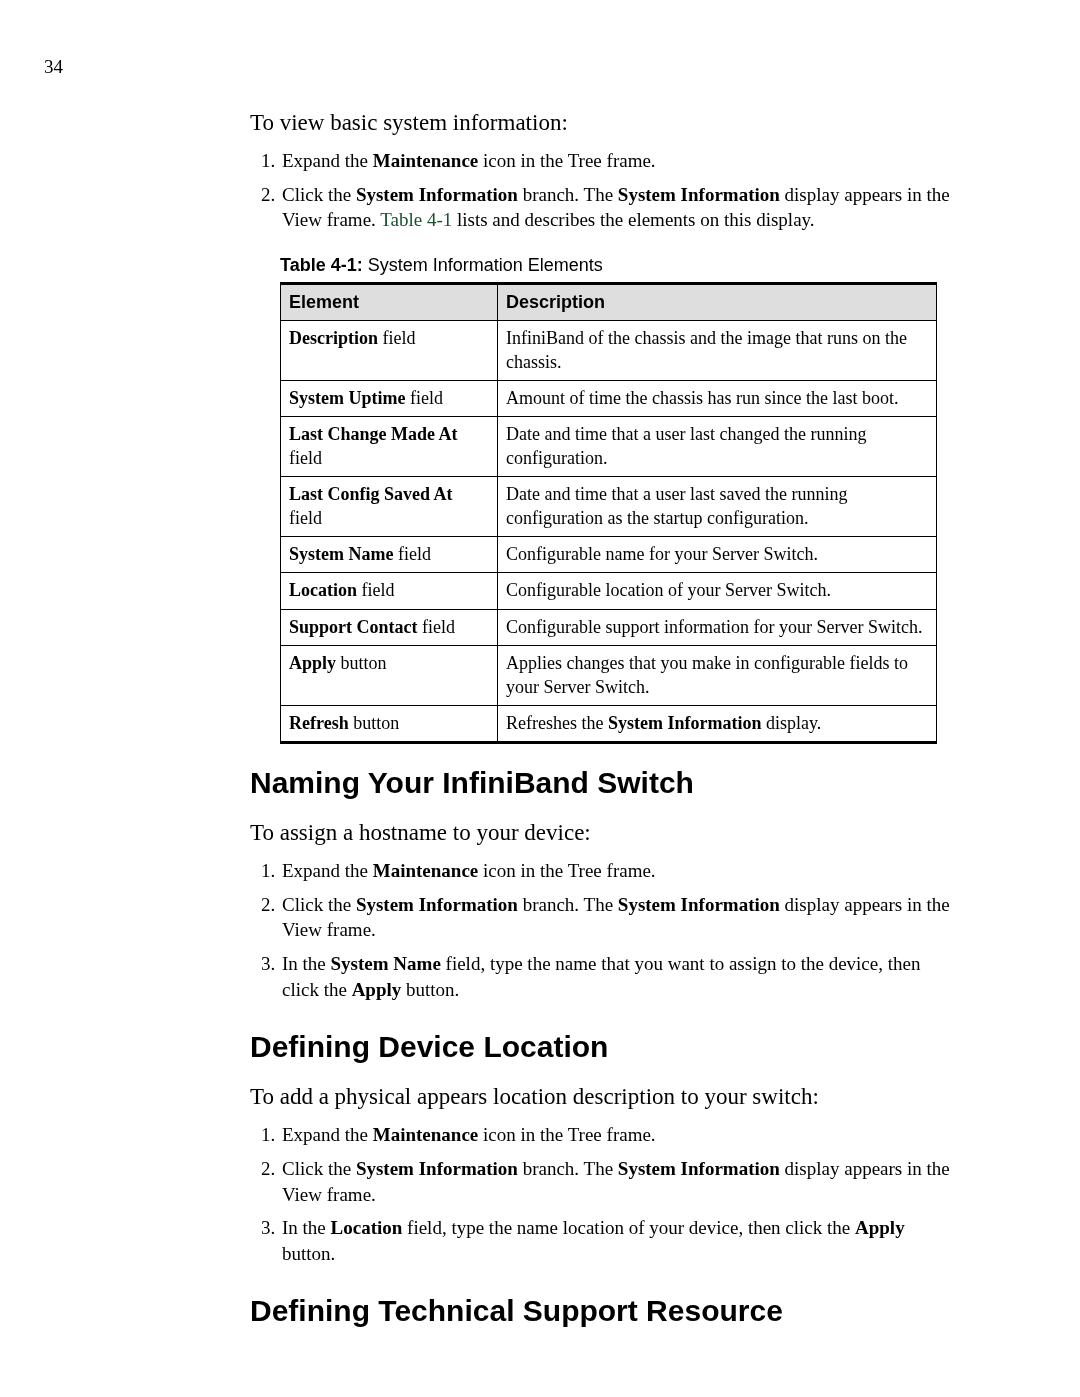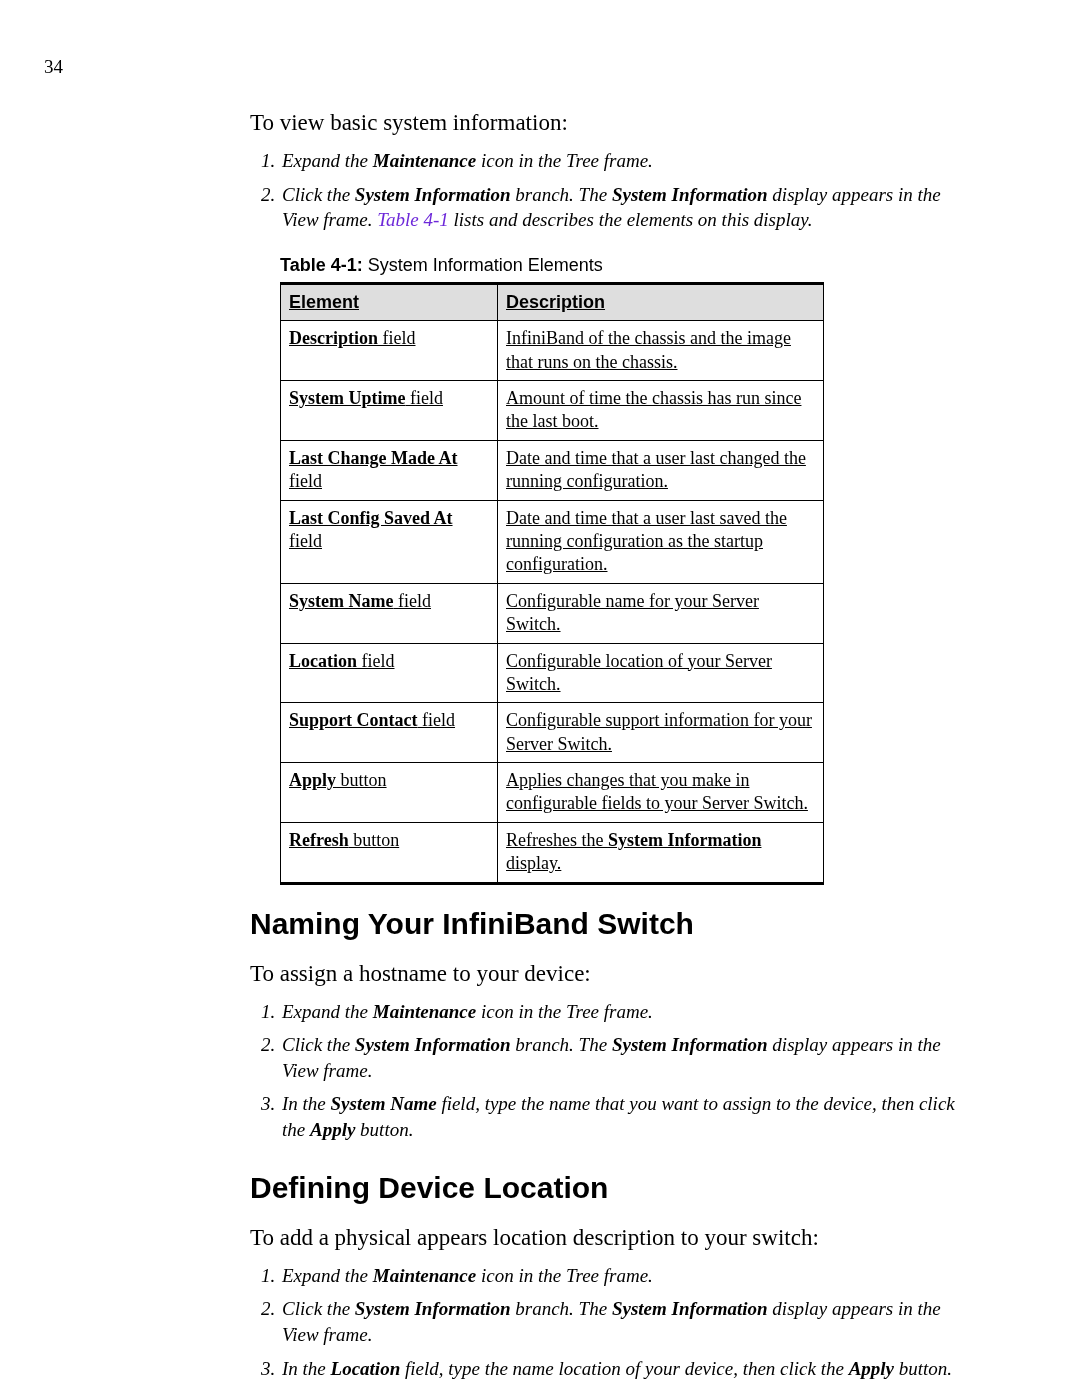--- a/index.html
+++ b/index.html
@@ -47,37 +47,35 @@
   }
   ol.numbered {
     margin: 0 0 18px 0;
     padding-left: 30px;
     font-size: 19px;
     line-height: 1.35;
   }
   ol.numbered li {
     margin-bottom: 8px;
     padding-left: 2px;
-    font-style: italic;
   }
   .bold { font-weight: bold; }
-  .xref { color: #6d28d9; }
+  .xref { color: #14532d; }
   .table-caption {
     font-family: Arial, Helvetica, sans-serif;
     font-size: 18px;
     margin: 22px 0 6px 30px;
   }
   .table-caption .cap-label { font-weight: bold; }
   table.info {
     border-collapse: collapse;
-    width: 544px;
+    width: 657px;
     margin-left: 30px;
     margin-bottom: 22px;
     font-size: 18px;
-    text-decoration: underline;
   }
   table.info th, table.info td {
     border: 1px solid #000;
     padding: 6px 8px;
     text-align: left;
     vertical-align: top;
     line-height: 1.3;
   }
   table.info thead tr {
     border-top: 3px solid #000;

